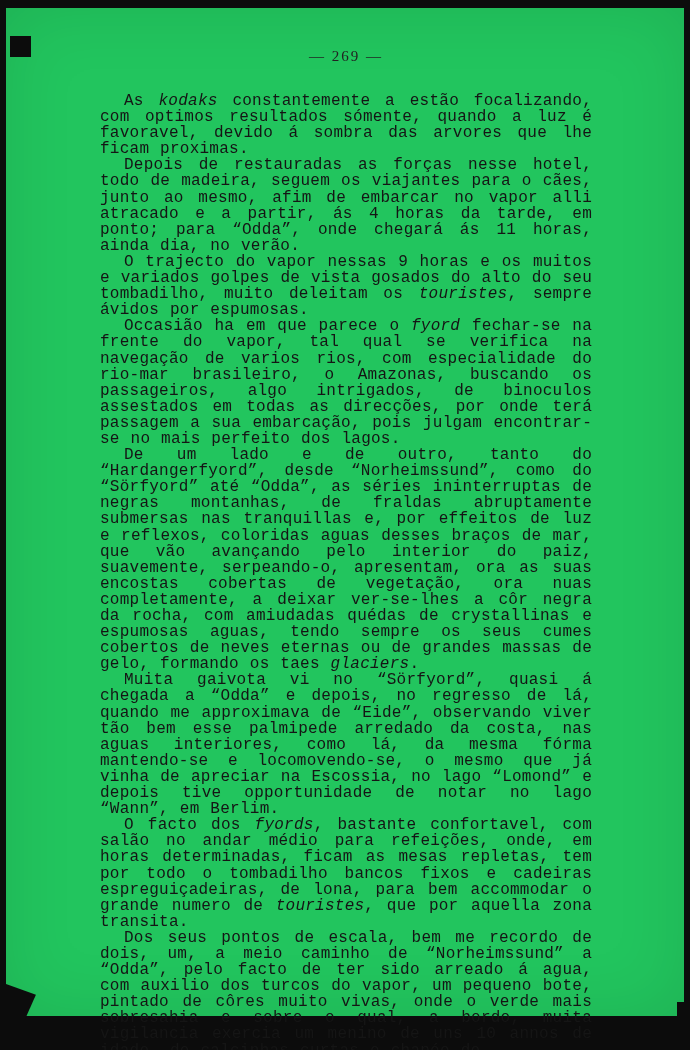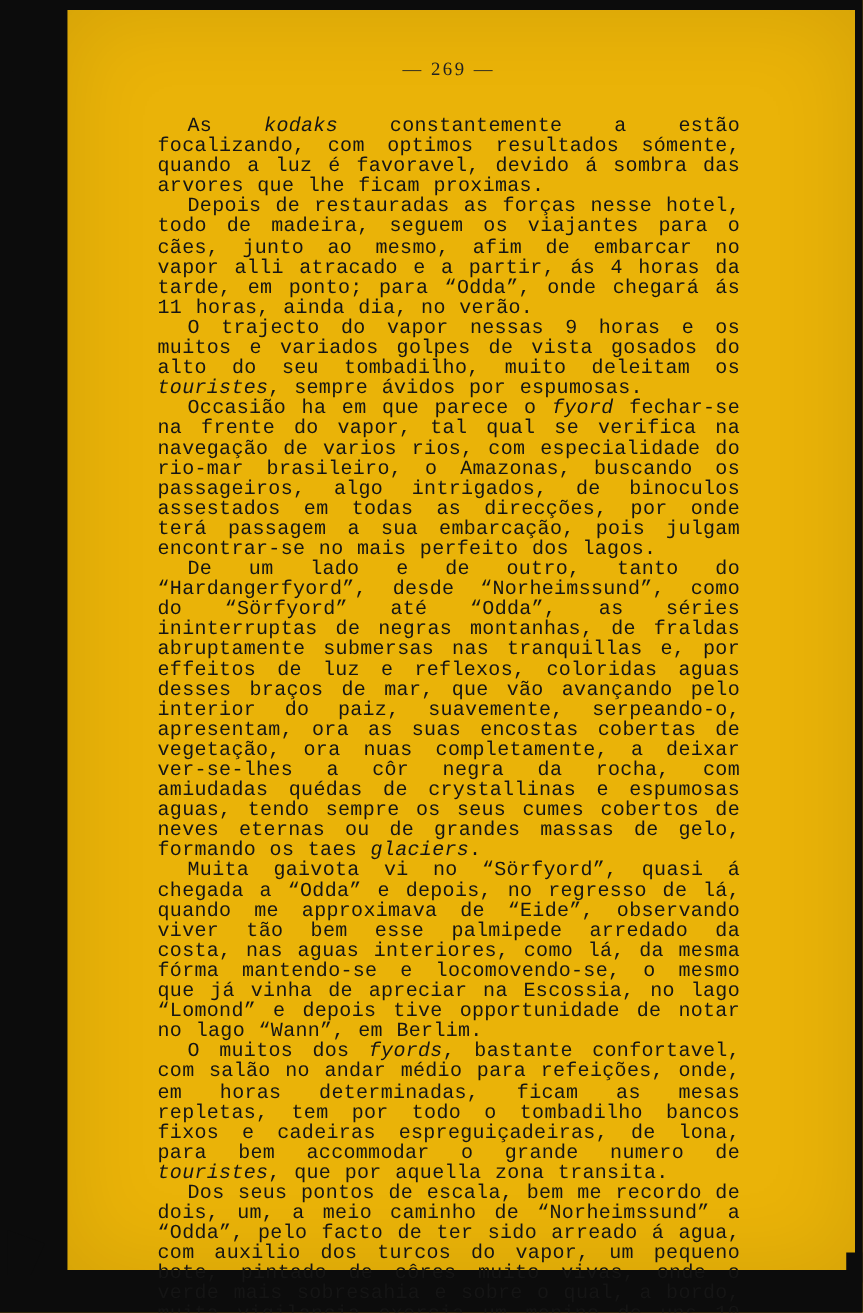--- a/index.html
+++ b/index.html
@@ -16,26 +16,25 @@
     width: 690px;
     height: 1050px;
     background: #0c0c0c;
   }
   .paper {
     position: absolute;
     left: 6px;
     top: 8px;
     right: 6px;
     bottom: 34px;
-    background: #eab308;
+    background: #22c55e;
     box-shadow: inset 0 0 70px rgba(0,0,0,0.10);
-    padding: 34px 92px 20px 72px;
+    padding: 34px 92px 20px 94px;
     box-sizing: border-box;
     color: #1b1b1b;
-    margin-left: 48px;
   }
   .page-number {
     text-align: center;
     font-size: 15px;
     letter-spacing: 2px;
     color: #222;
     margin: 6px 0 28px 0;
   }
   .text-block {
     font-size: 16px;
@@ -83,20 +82,20 @@
 <div class="scan">
   <div class="paper">
     <div class="page-number">— 269 —</div>
     <div class="text-block">
         <p><span>As </span><span class="it">kodaks</span><span> constantemente a estão focalizando, com optimos resultados sómente, quando a luz é favoravel, devido á sombra das arvores que lhe ficam proximas.</span></p>
         <p><span>Depois de restauradas as forças nesse hotel, todo de madeira, seguem os viajantes para o cães, junto ao mesmo, afim de embarcar no vapor alli atracado e a partir, ás 4 horas da tarde, em ponto; para “Odda”, onde chegará ás 11 horas, ainda dia, no verão.</span></p>
         <p><span>O trajecto do vapor nessas 9 horas e os muitos e variados golpes de vista gosados do alto do seu tombadilho, muito deleitam os </span><span class="it">touristes</span><span>, sempre ávidos por espumosas.</span></p>
         <p><span>Occasião ha em que parece o </span><span class="it">fyord</span><span> fechar-se na frente do vapor, tal qual se verifica na navegação de varios rios, com especialidade do rio-mar brasileiro, o Amazonas, buscando os passageiros, algo intrigados, de binoculos assestados em todas as direcções, por onde terá passagem a sua embarcação, pois julgam encontrar-se no mais perfeito dos lagos.</span></p>
         <p><span>De um lado e de outro, tanto do “Hardangerfyord”, desde “Norheimssund”, como do “Sörfyord” até “Odda”, as séries ininterruptas de negras montanhas, de fraldas abruptamente submersas nas tranquillas e, por effeitos de luz e reflexos, coloridas aguas desses braços de mar, que vão avançando pelo interior do paiz, suavemente, serpeando-o, apresentam, ora as suas encostas cobertas de vegetação, ora nuas completamente, a deixar ver-se-lhes a côr negra da rocha, com amiudadas quédas de crystallinas e espumosas aguas, tendo sempre os seus cumes cobertos de neves eternas ou de grandes massas de gelo, formando os taes </span><span class="it">glaciers</span><span>.</span></p>
         <p><span>Muita gaivota vi no “Sörfyord”, quasi á chegada a “Odda” e depois, no regresso de lá, quando me approximava de “Eide”, observando viver tão bem esse palmipede arredado da costa, nas aguas interiores, como lá, da mesma fórma mantendo-se e locomovendo-se, o mesmo que já vinha de apreciar na Escossia, no lago “Lomond” e depois tive opportunidade de notar no lago “Wann”, em Berlim.</span></p>
-        <p><span>O muitos dos </span><span class="it">fyords</span><span>, bastante confortavel, com salão no andar médio para refeições, onde, em horas determinadas, ficam as mesas repletas, tem por todo o tombadilho bancos fixos e cadeiras espreguiçadeiras, de lona, para bem accommodar o grande numero de </span><span class="it">touristes</span><span>, que por aquella zona transita.</span></p>
+        <p><span>O facto dos </span><span class="it">fyords</span><span>, bastante confortavel, com salão no andar médio para refeições, onde, em horas determinadas, ficam as mesas repletas, tem por todo o tombadilho bancos fixos e cadeiras espreguiçadeiras, de lona, para bem accommodar o grande numero de </span><span class="it">touristes</span><span>, que por aquella zona transita.</span></p>
         <p><span>Dos seus pontos de escala, bem me recordo de dois, um, a meio caminho de “Norheimssund” a “Odda”, pelo facto de ter sido arreado á agua, com auxilio dos turcos do vapor, um pequeno bote, pintado de côres muito vivas, onde o verde mais sobresahia e sobre o qual, a bordo, muita vigilancia exercia um menino de uns 10 annos de idade, de calcinhas curtas e chapéo de</span></p>
       </div>
   </div>
   <div class="artifact tl"></div>
   <div class="artifact bl"></div>
   <div class="artifact br"></div>
 </div>
 
 </body></html>

